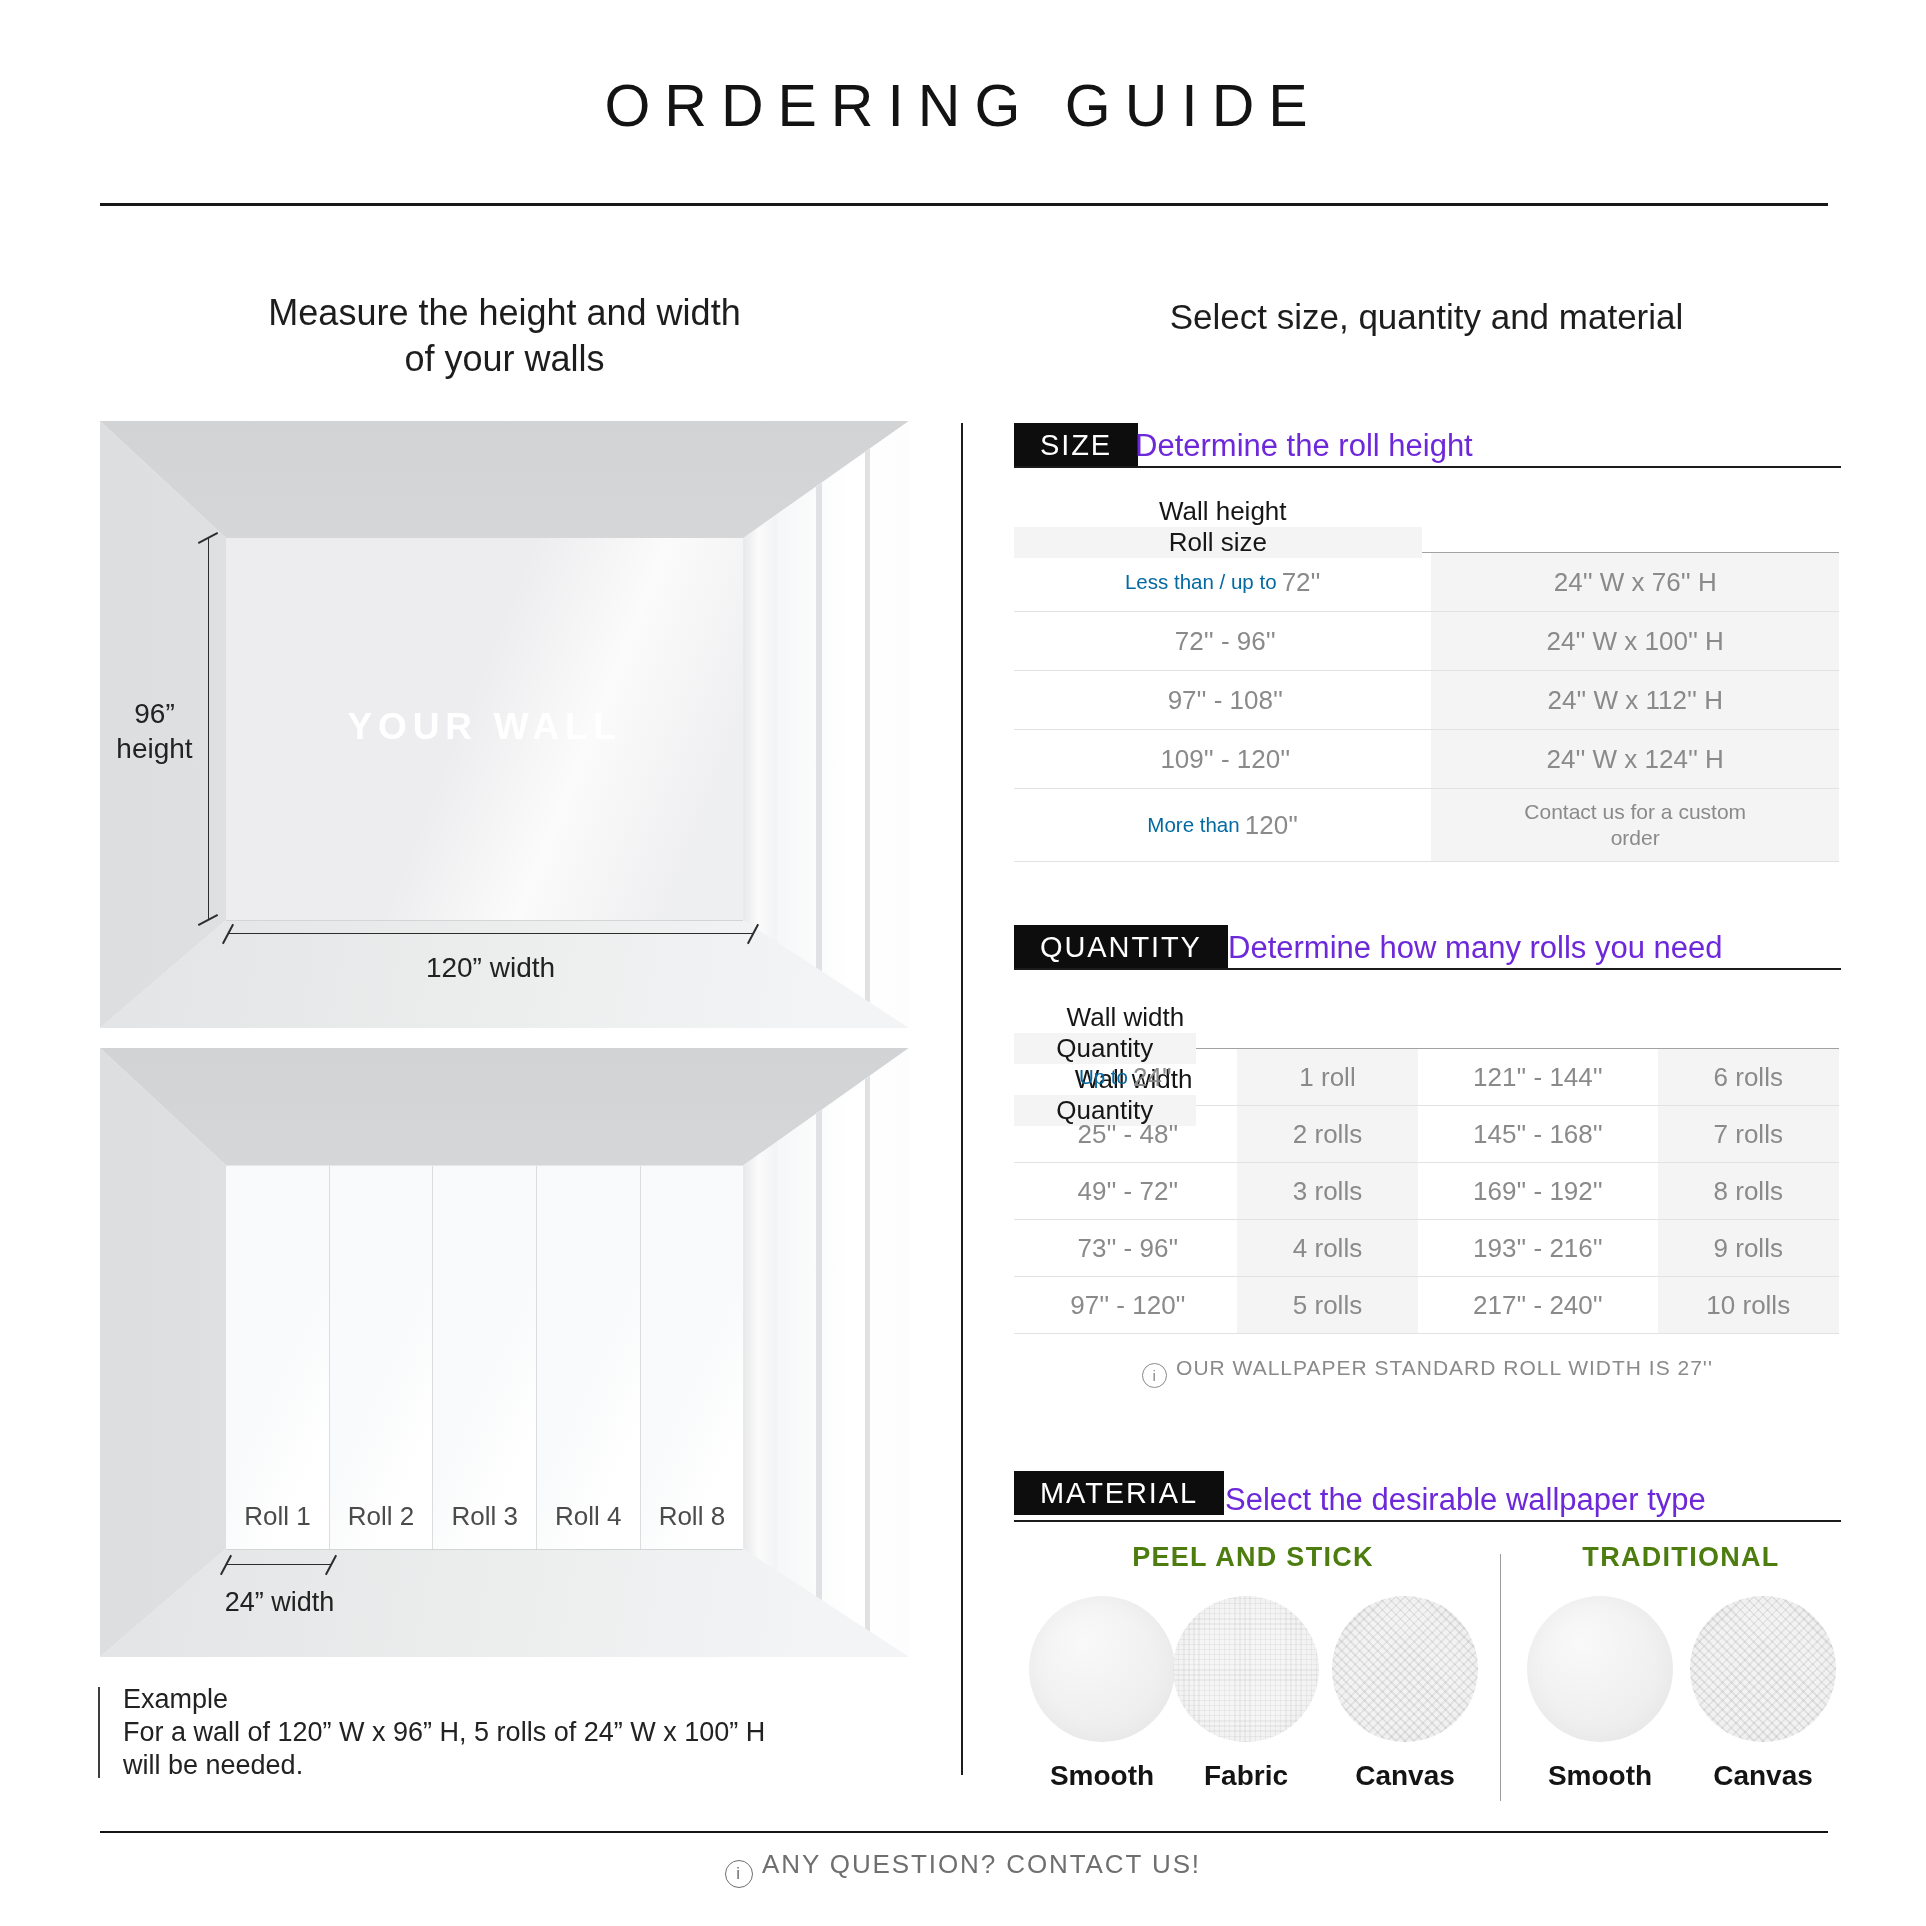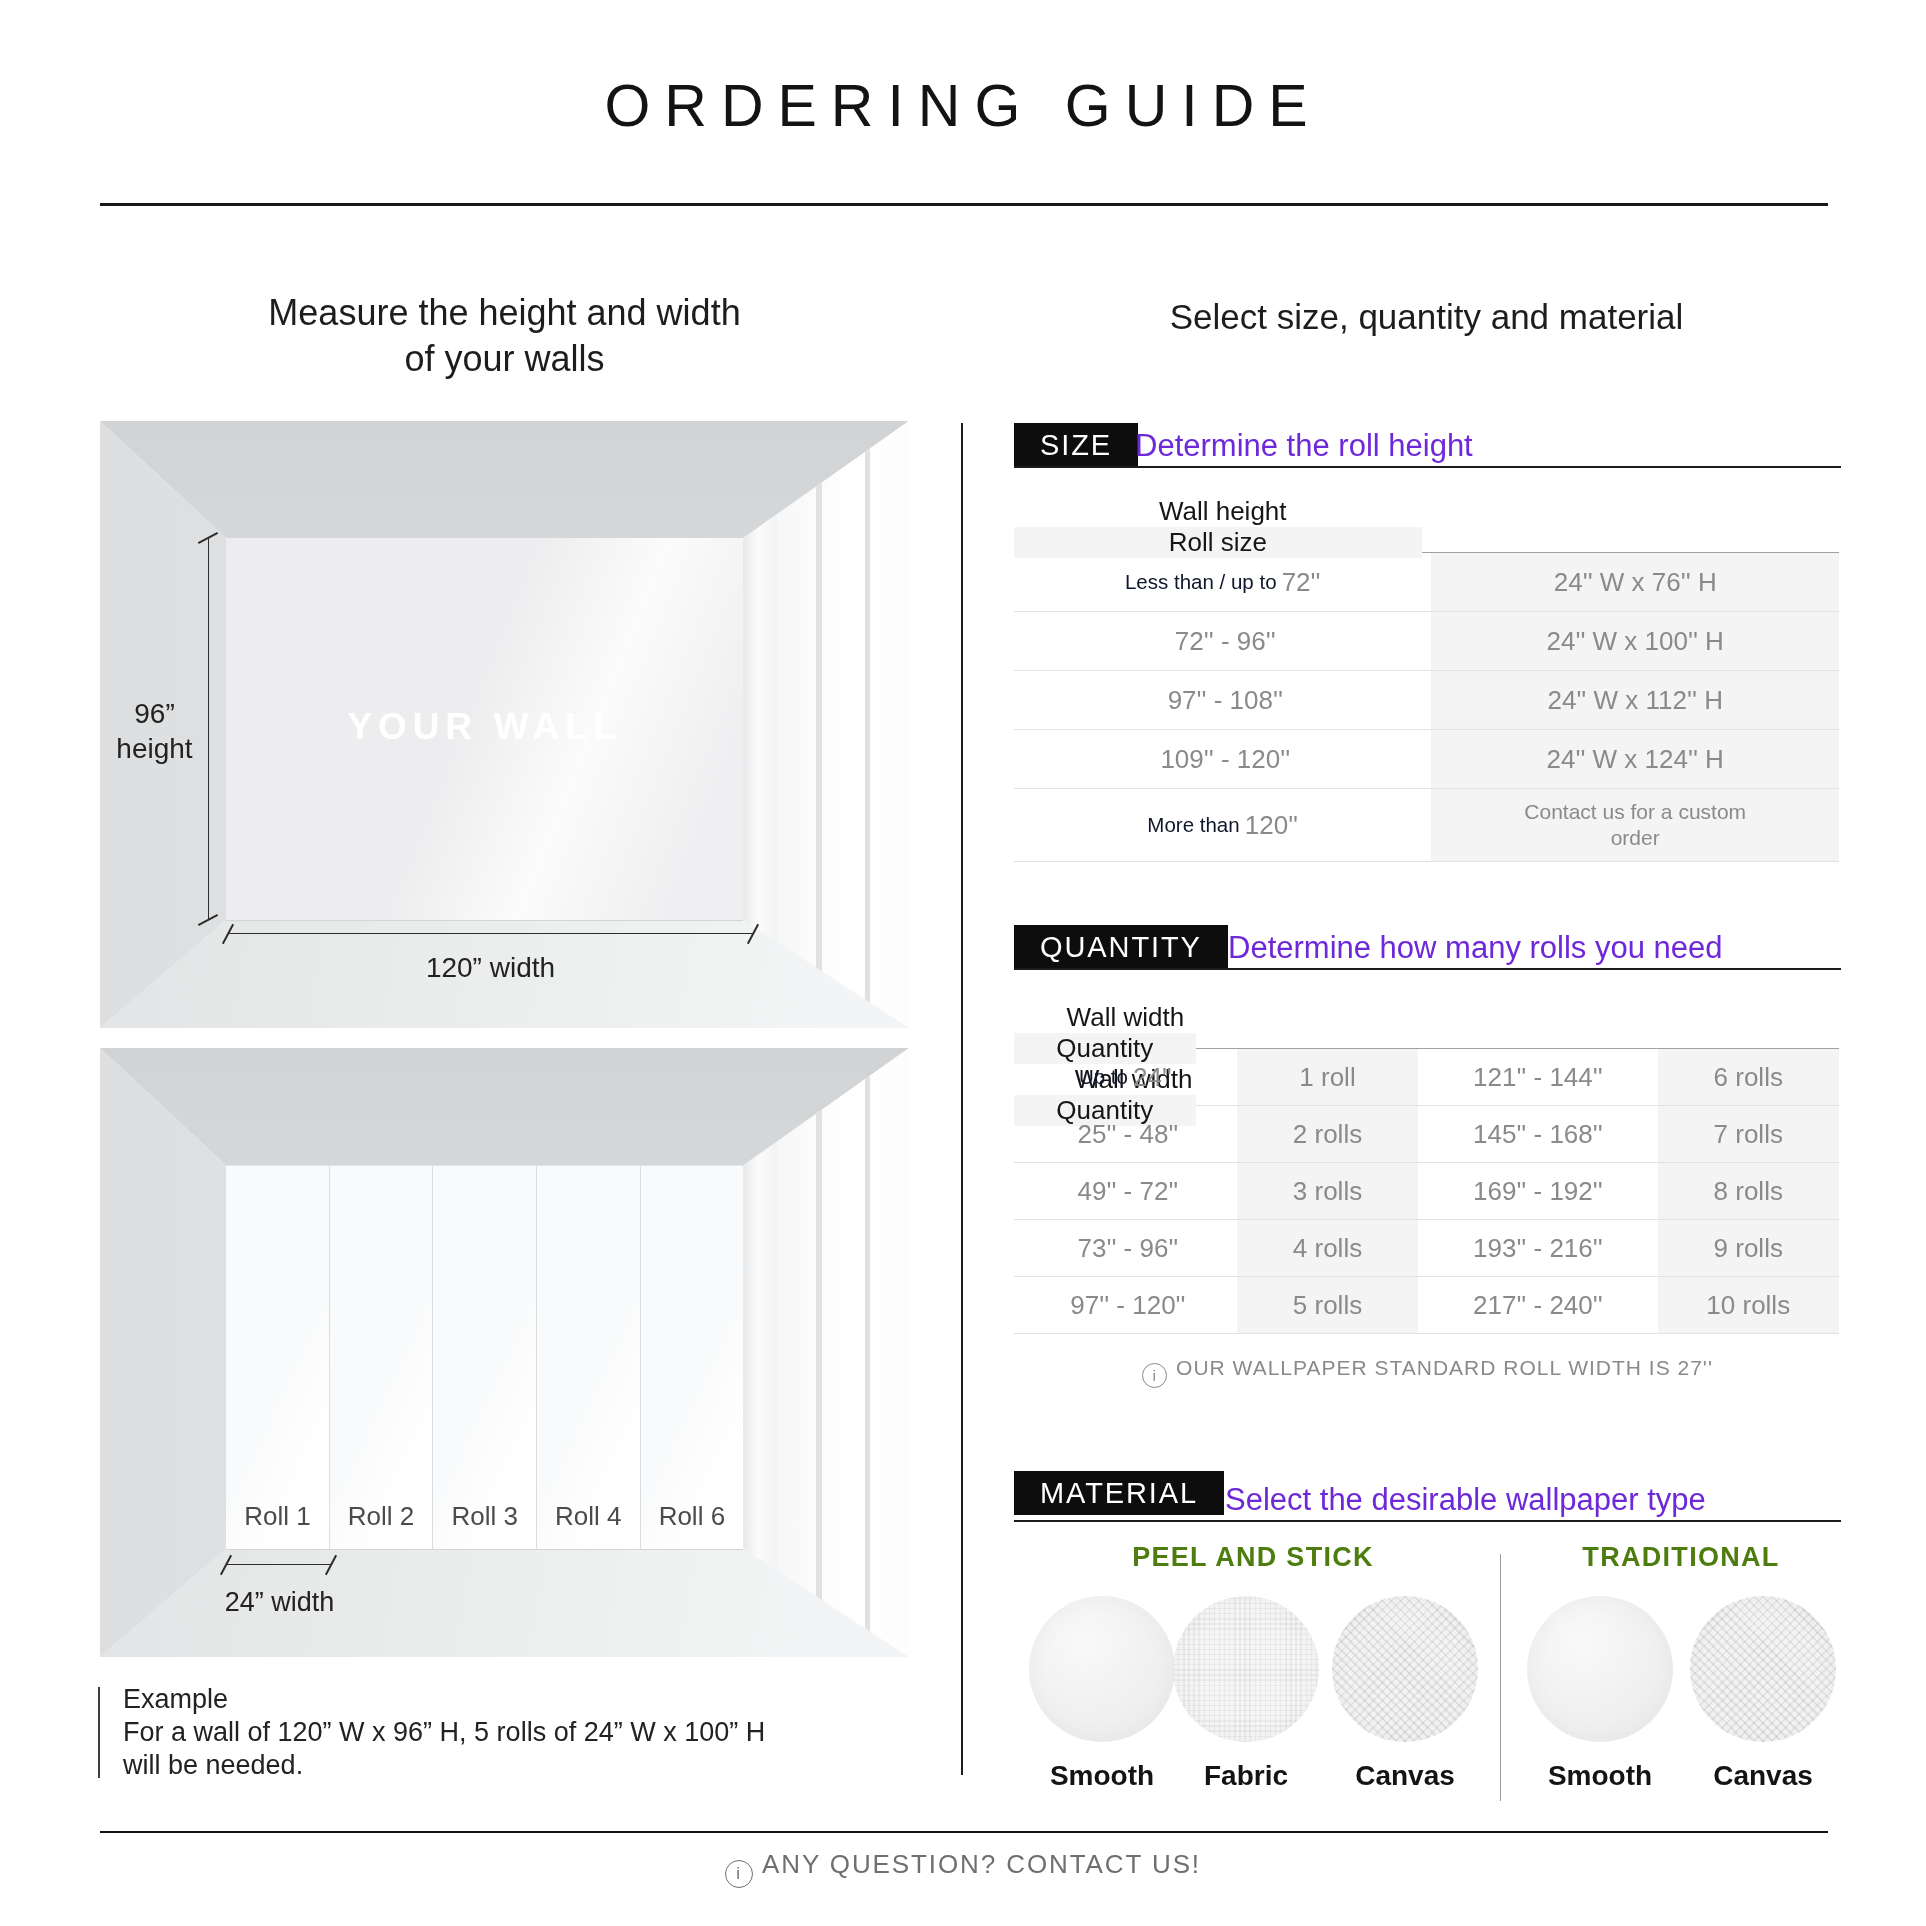--- a/index.html
+++ b/index.html
@@ -78,21 +78,21 @@
   
   .tbl{position:absolute;left:1014px;width:825px;}
   .trow{display:flex;align-items:center;border-bottom:1.3px solid #e2e2e2;}
   .trow.thead{border-bottom:1.3px solid #a2a2a2;font-weight:500;color:#161616;flex-direction:column;}
   .tcell{text-align:center;align-self:stretch;display:flex;align-items:center;justify-content:center;}
   .gray{background:#f4f4f4;}
   .size-c1{width:50.6%;} .size-c2{width:49.4%;}
   .q-c1{width:27%;} .q-c2{width:22%;} .q-c3{width:29%;} .q-c4{width:22%;}
   .thead .tcell{font-size:26px;}
   .dval{color:#8a8a8a;font-size:26px;}
-  .dpre{color:#0f172a;font-size:20.5px;padding-right:5.1px;}
+  .dpre{color:#0369a1;font-size:20.5px;padding-right:5.1px;}
   .roll-small{font-size:21px;line-height:26px;color:#8a8a8a;max-width:270px;}
   .h-head{height:56px;} .h-row{height:58px;} .h-row-tall{height:72px;}
   .qh-head{height:46px;} .qh-row{height:56px;}
 
   
   .note{left:1014px;top:1356px;width:827px;text-align:center;color:#8a8a8a;
     font-size:21px;letter-spacing:1px;}
   .info-icon{display:inline-flex;width:23px;height:23px;border:1.9px solid currentColor;
     border-radius:50%;align-items:center;justify-content:center;font-size:15.4px;
     vertical-align:-5.8px;margin-right:9px;font-weight:500;}
@@ -174,21 +174,21 @@
     <div class="panel">
       <div class="roll-label">Roll 2</div>
     </div>
     <div class="panel">
       <div class="roll-label">Roll 3</div>
     </div>
     <div class="panel">
       <div class="roll-label">Roll 4</div>
     </div>
     <div class="panel">
-      <div class="roll-label">Roll 6</div>
+      <div class="roll-label">Roll 8</div>
     </div>
   </div>
   <div class="dim dim-h" style="left:126px;top:516px;width:105px;">
     <span class="tick t-a"></span>
     <span class="tick t-b"></span>
   </div>
   <div class="dim-label" style="left:83px;top:537px;width:193px;font-size:27px;">24” width</div>
 </div>
 
 <div class="abs example-bar"></div>

